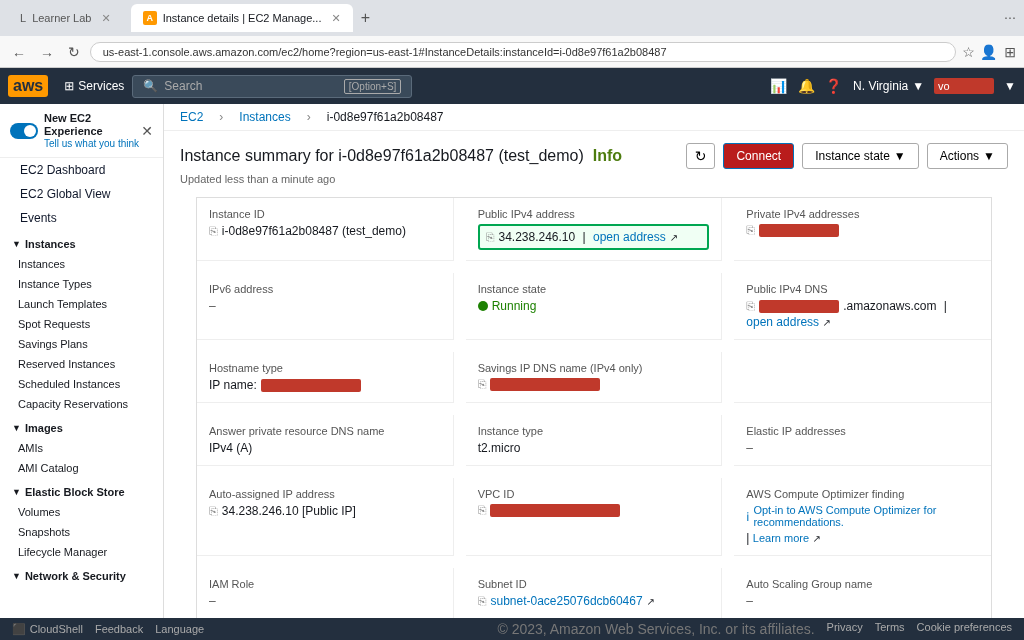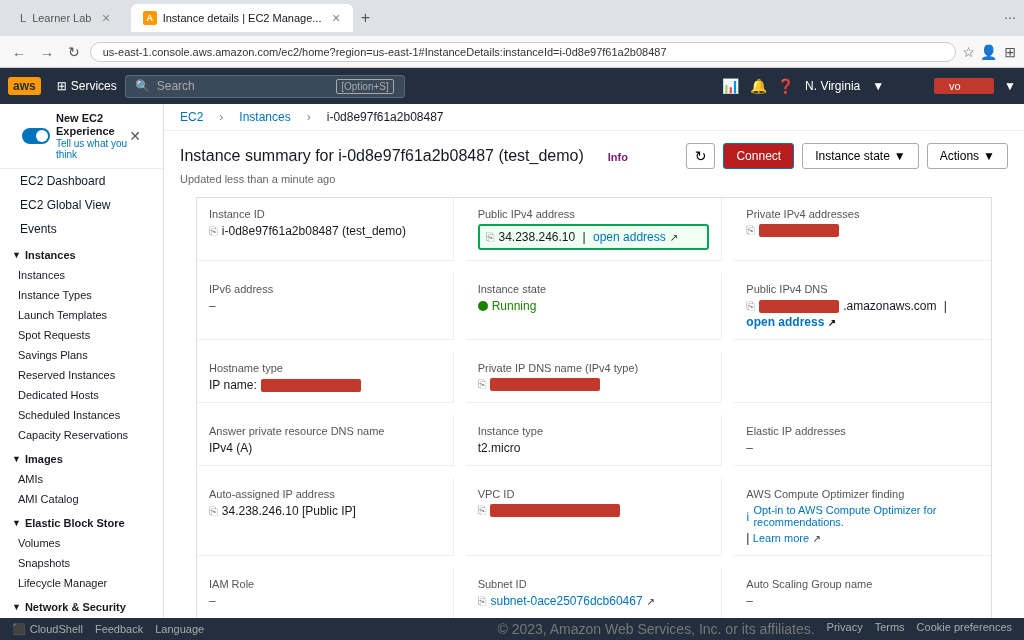--- a/index.html
+++ b/index.html
@@ -14,36 +14,36 @@
     .more-tabs { margin-left: auto; color: #555; cursor: pointer; }
 
     
     .address-bar { background: #f8f8f8; height: 32px; display: flex; align-items: center; padding: 0 8px; gap: 6px; border-bottom: 1px solid #ccc; }
     .nav-btn { background: none; border: none; cursor: pointer; color: #555; font-size: 14px; padding: 2px 4px; }
     .url-bar { flex: 1; background: white; border: 1px solid #ccc; border-radius: 12px; padding: 3px 12px; font-size: 11px; color: #333; }
     .addr-actions { display: flex; gap: 6px; color: #555; font-size: 14px; }
 
     
     .aws-topbar { background: #232f3e; height: 36px; display: flex; align-items: center; padding: 0 8px; gap: 0; }
-    .aws-logo { background: #ff9900; color: #232f3e; font-weight: bold; font-size: 12px; padding: 2px 5px; border-radius: 3px; margin-right: 8px; }
+    .aws-logo { background: #ff9900; color: #232f3e; font-weight: bold; font-size: 16px; padding: 2px 5px; border-radius: 3px; margin-right: 8px; }
     .services-btn { color: white; font-size: 12px; cursor: pointer; padding: 4px 8px; display: flex; align-items: center; gap: 4px; }
     .search-bar { background: #3a4a5a; border: 1px solid #5a6a7a; border-radius: 3px; color: white; padding: 3px 10px; font-size: 12px; width: 280px; display: flex; align-items: center; gap: 6px; }
     .search-input { background: none; border: none; color: white; outline: none; font-size: 12px; width: 200px; }
     .search-input::placeholder { color: #aaa; }
     .search-shortcut { color: #aaa; font-size: 10px; border: 1px solid #aaa; border-radius: 2px; padding: 1px 4px; }
     .topbar-right { margin-left: auto; display: flex; align-items: center; gap: 10px; color: white; font-size: 12px; }
-    .region-selector { color: white; cursor: pointer; display: flex; align-items: flex-start; gap: 12px; }
-    .user-bar { background: #c0392b; color: white; padding: 2px 15px; border-radius: 2px; font-size: 11px; min-width: 60px; margin-left: 40px; }
+    .region-selector { color: white; cursor: pointer; display: flex; align-items: flex-start; gap: 4px; }
+    .user-bar { background: #c0392b; color: white; padding: 2px 4px; border-radius: 2px; font-size: 11px; min-width: 60px; }
 
     
     .main-layout { display: flex; height: calc(640px - 36px - 32px - 36px - 22px); }
 
     
     .sidebar { width: 164px; background: white; border-right: 1px solid #ddd; overflow-y: auto; flex-shrink: 0; font-size: 12px; }
-    .sidebar-top { padding: 8px 22px; border-bottom: 1px solid #eee; display: flex; align-items: center; justify-content: space-between; }
+    .sidebar-top { padding: 8px 10px; border-bottom: 1px solid #eee; display: flex; align-items: center; justify-content: space-between; }
     .new-ec2-exp { display: flex; align-items: center; gap: 6px; }
     .toggle-switch { width: 28px; height: 16px; background: #0073bb; border-radius: 8px; position: relative; cursor: pointer; flex-shrink: 0; }
     .toggle-knob { width: 12px; height: 12px; background: white; border-radius: 50%; position: absolute; top: 2px; right: 2px; }
     .new-ec2-text { font-size: 11px; font-weight: bold; color: #16191f; line-height: 1.2; }
     .new-ec2-link { font-size: 10px; color: #0073bb; cursor: pointer; }
     .close-btn { color: #555; cursor: pointer; font-size: 14px; }
 
     .sidebar-item { padding: 5px 12px; cursor: pointer; color: #0f172a; margin-left: 8px; }
     .sidebar-section { padding: 8px 12px 4px; font-weight: bold; font-size: 11px; color: #16191f; display: flex; align-items: center; gap: 4px; }
     .sidebar-section-triangle { font-size: 9px; }
@@ -55,21 +55,21 @@
     
     .breadcrumb { padding: 6px 16px; background: white; border-bottom: 1px solid #eee; font-size: 12px; display: flex; align-items: center; gap: 16px; }
     .breadcrumb a { color: #0073bb; text-decoration: none; cursor: pointer; }
     .breadcrumb-sep { color: #888; }
 
     
     .instance-summary { padding: 12px 16px; background: white; margin-bottom: 0; }
     .summary-header { display: flex; align-items: center; gap: 12px; margin-bottom: 4px; }
     .summary-title { font-size: 16px; font-weight: bold; }
     .summary-title span { font-weight: normal; }
-    .info-link { color: #701a75; font-size: 11px; cursor: pointer; margin-left: 15px; }
+    .info-link { color: #4d7c0f; font-size: 16px; cursor: pointer; }
     .summary-actions { margin-left: auto; display: flex; gap: 8px; }
     .refresh-btn { background: white; border: 1px solid #aaa; border-radius: 3px; padding: 4px 8px; cursor: pointer; font-size: 14px; }
     .btn { background: white; border: 1px solid #aaa; border-radius: 3px; padding: 4px 12px; cursor: pointer; font-size: 12px; display: flex; align-items: center; gap: 4px; }
     .btn-primary { background: #b91c1c; color: white; border-color: #0073bb; }
     .summary-updated { font-size: 11px; color: #666; margin-bottom: 12px; }
 
     
     .details-grid { display: grid; grid-template-columns: 1fr 1fr 1fr; gap: 12px; border: 1px solid #ddd; margin: 0 16px 0; background: white; }
     .detail-cell { padding: 10px 12px; border-right: 1px solid #eee; border-bottom: 1px solid #eee; }
     .detail-cell:nth-child(3n) { border-right: none; }
@@ -197,23 +197,20 @@
       <span>Launch Templates</span>
     </div>
     <div class="sidebar-sub">
       <span>Spot Requests</span>
     </div>
     <div class="sidebar-sub">
       <span>Savings Plans</span>
     </div>
     <div class="sidebar-sub">
       <span>Reserved Instances</span>
-    </div>
-    <div class="sidebar-sub">
-      <span>Dedicated Hosts</span>
     </div>
     <div class="sidebar-sub">
       <span>Scheduled Instances</span>
     </div>
     <div class="sidebar-sub">
       <span>Capacity Reservations</span>
     </div>
 
     <div class="sidebar-section">
       <span class="sidebar-section-triangle">▼</span>
@@ -319,35 +316,35 @@
           </div>
         </div>
         <div class="detail-cell">
           <div class="detail-label">Public IPv4 DNS</div>
           <div class="detail-value">
             <span class="copy-icon">⎘</span>
             <span class="redacted">&nbsp;</span>
             <span>.amazonaws.com</span>
             &nbsp;|
           </div>
-          <div style="padding-top:2px;font-weight:bold;">
+          <div style="padding-top:2px;">
             <a class="link">open address</a>
             <span style="font-size:10px;">↗</span>
           </div>
         </div>
 
         <div class="detail-cell">
           <div class="detail-label">Hostname type</div>
           <div class="detail-value">
             <span>IP name:</span>
             <span class="redacted" style="min-width:100px;">&nbsp;</span>
           </div>
         </div>
         <div class="detail-cell">
-          <div class="detail-label">Private IP DNS name (IPv4 type)</div>
+          <div class="detail-label">Savings IP DNS name (IPv4 only)</div>
           <div class="detail-value">
             <span class="copy-icon">⎘</span>
             <span class="redacted" style="min-width:110px;">&nbsp;</span>
           </div>
         </div>
         <div class="detail-cell"></div>
 
         <div class="detail-cell">
           <div class="detail-label">Answer private resource DNS name</div>
           <div class="detail-value">IPv4 (A)</div>

